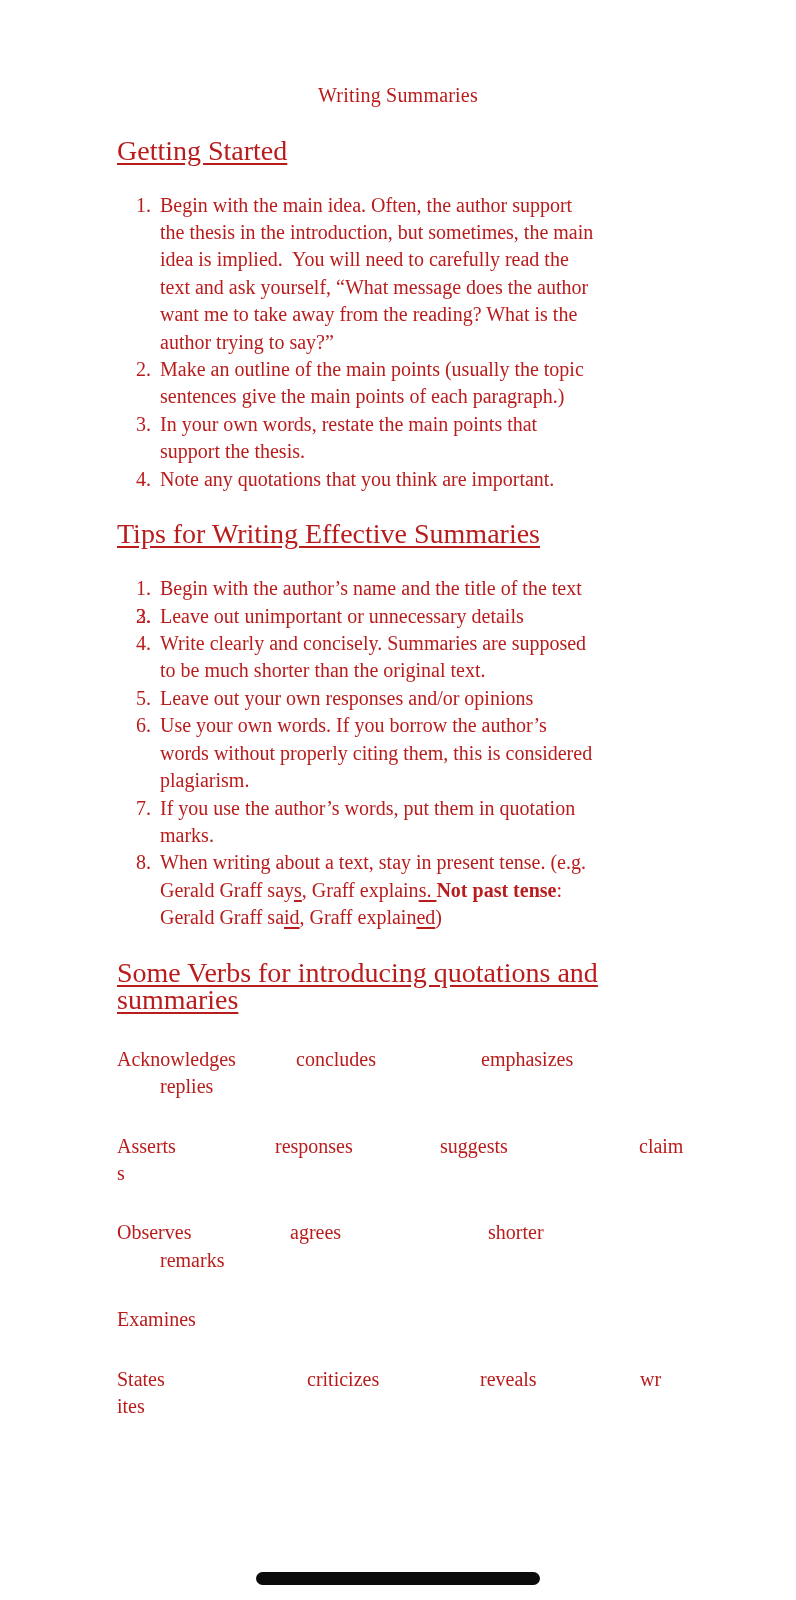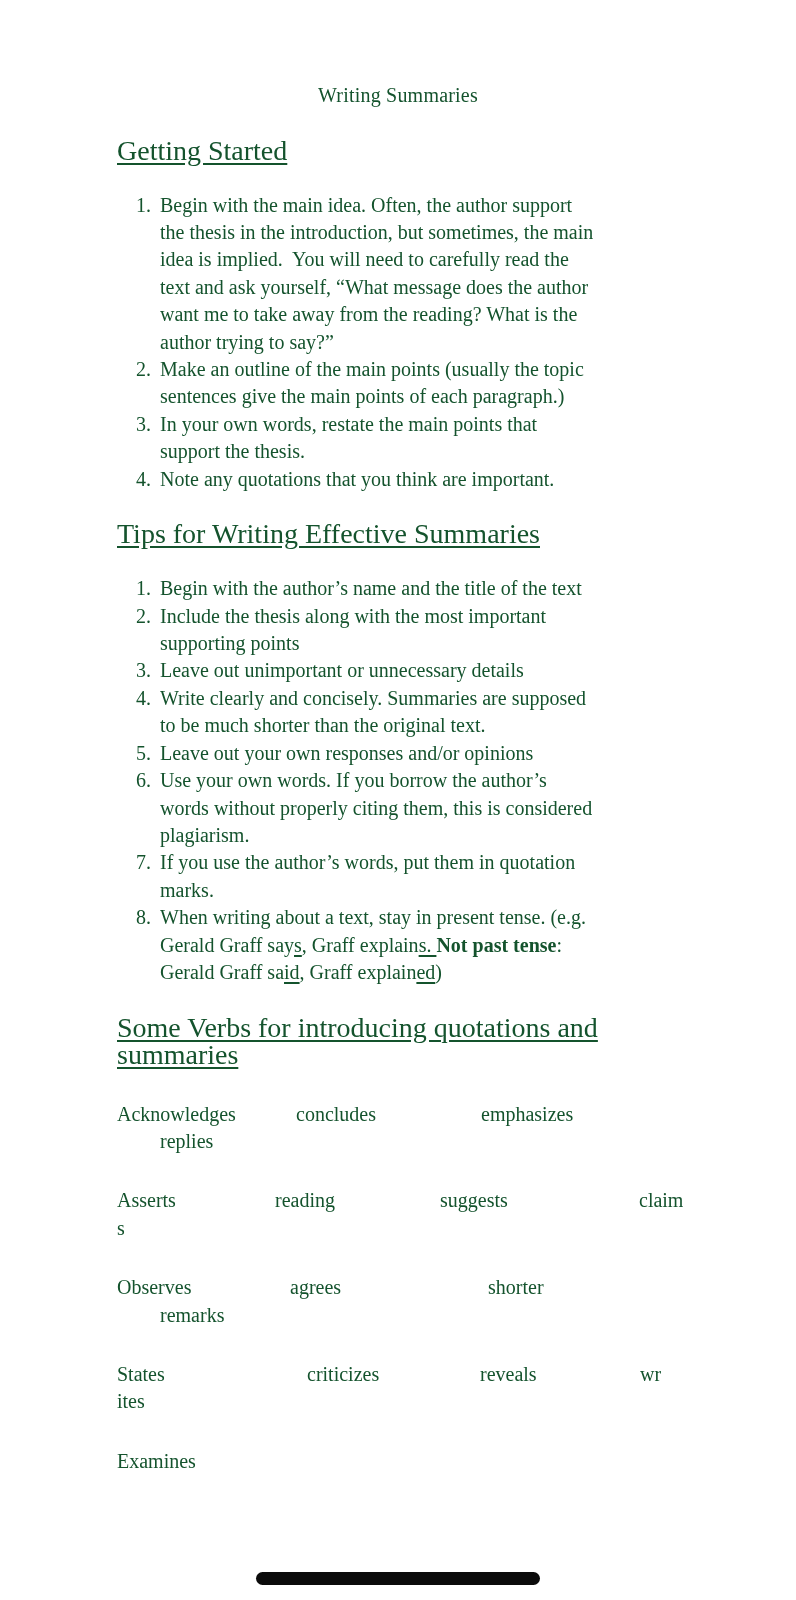--- a/index.html
+++ b/index.html
@@ -4,21 +4,21 @@
 <style>
   html,body{margin:0;padding:0;background:#e9e9e9;}
   .screen{
     position:relative;
     width:796px;height:1600px;
     background:#ffffff;
     overflow:hidden;
     font-family:"Liberation Serif","DejaVu Serif",serif;
     font-size:20px;
     line-height:27.4px;
-    color:#14532d;
+    color:#b91c1c;
   }
   .doc{
     position:absolute;top:0;left:0;right:0;
     padding:82px 117px 0 117px;
   }
   .doc-title{
     font-size:20px;font-weight:400;margin:0 0 27.4px 0;
     text-align:center;letter-spacing:.2px;
   }
   .sec-heading{
@@ -87,22 +87,20 @@
 
     <h2 class="sec-heading">Tips for Writing Effective Summaries</h2>
 
     <div class="doc-list">
       <div class="li">
         <span class="num">1.</span>
         <span class="txt">Begin with the author’s name and the title of the text</span>
       </div>
       <div class="li">
         <span class="num">2.</span>
-        <span class="txt">Include the thesis along with the most important
-supporting points</span>
       </div>
       <div class="li">
         <span class="num">3.</span>
         <span class="txt">Leave out unimportant or unnecessary details</span>
       </div>
       <div class="li">
         <span class="num">4.</span>
         <span class="txt">Write clearly and concisely. Summaries are supposed
 to be much shorter than the original text.</span>
       </div>
@@ -136,48 +134,48 @@
         <span class="vc c0">Acknowledges</span>
         <span class="vc c1">concludes</span>
         <span class="vc c2">emphasizes</span>
       </div>
       <div class="vcont ind">replies</div>
     </div>
 
     <div class="vrow r1">
       <div class="vline">
         <span class="vc c0">Asserts</span>
-        <span class="vc c1">reading</span>
+        <span class="vc c1">responses</span>
         <span class="vc c2">suggests</span>
         <span class="vc c3">claim</span>
       </div>
       <div class="vcont">s</div>
     </div>
 
     <div class="vrow r2">
       <div class="vline">
         <span class="vc c0">Observes</span>
         <span class="vc c1">agrees</span>
         <span class="vc c2">shorter</span>
       </div>
       <div class="vcont ind">remarks</div>
     </div>
 
+    <div class="vrow r4">
+      <div class="vline">
+        <span class="vc c0">Examines</span>
+      </div>
+    </div>
+
     <div class="vrow r3">
       <div class="vline">
         <span class="vc c0">States</span>
         <span class="vc c1">criticizes</span>
         <span class="vc c2">reveals</span>
         <span class="vc c3">wr</span>
       </div>
       <div class="vcont">ites</div>
     </div>
 
-    <div class="vrow r4">
-      <div class="vline">
-        <span class="vc c0">Examines</span>
-      </div>
-    </div>
-
   </div>
 
   <div class="home-indicator"></div>
 </div>
 
 </body></html>

